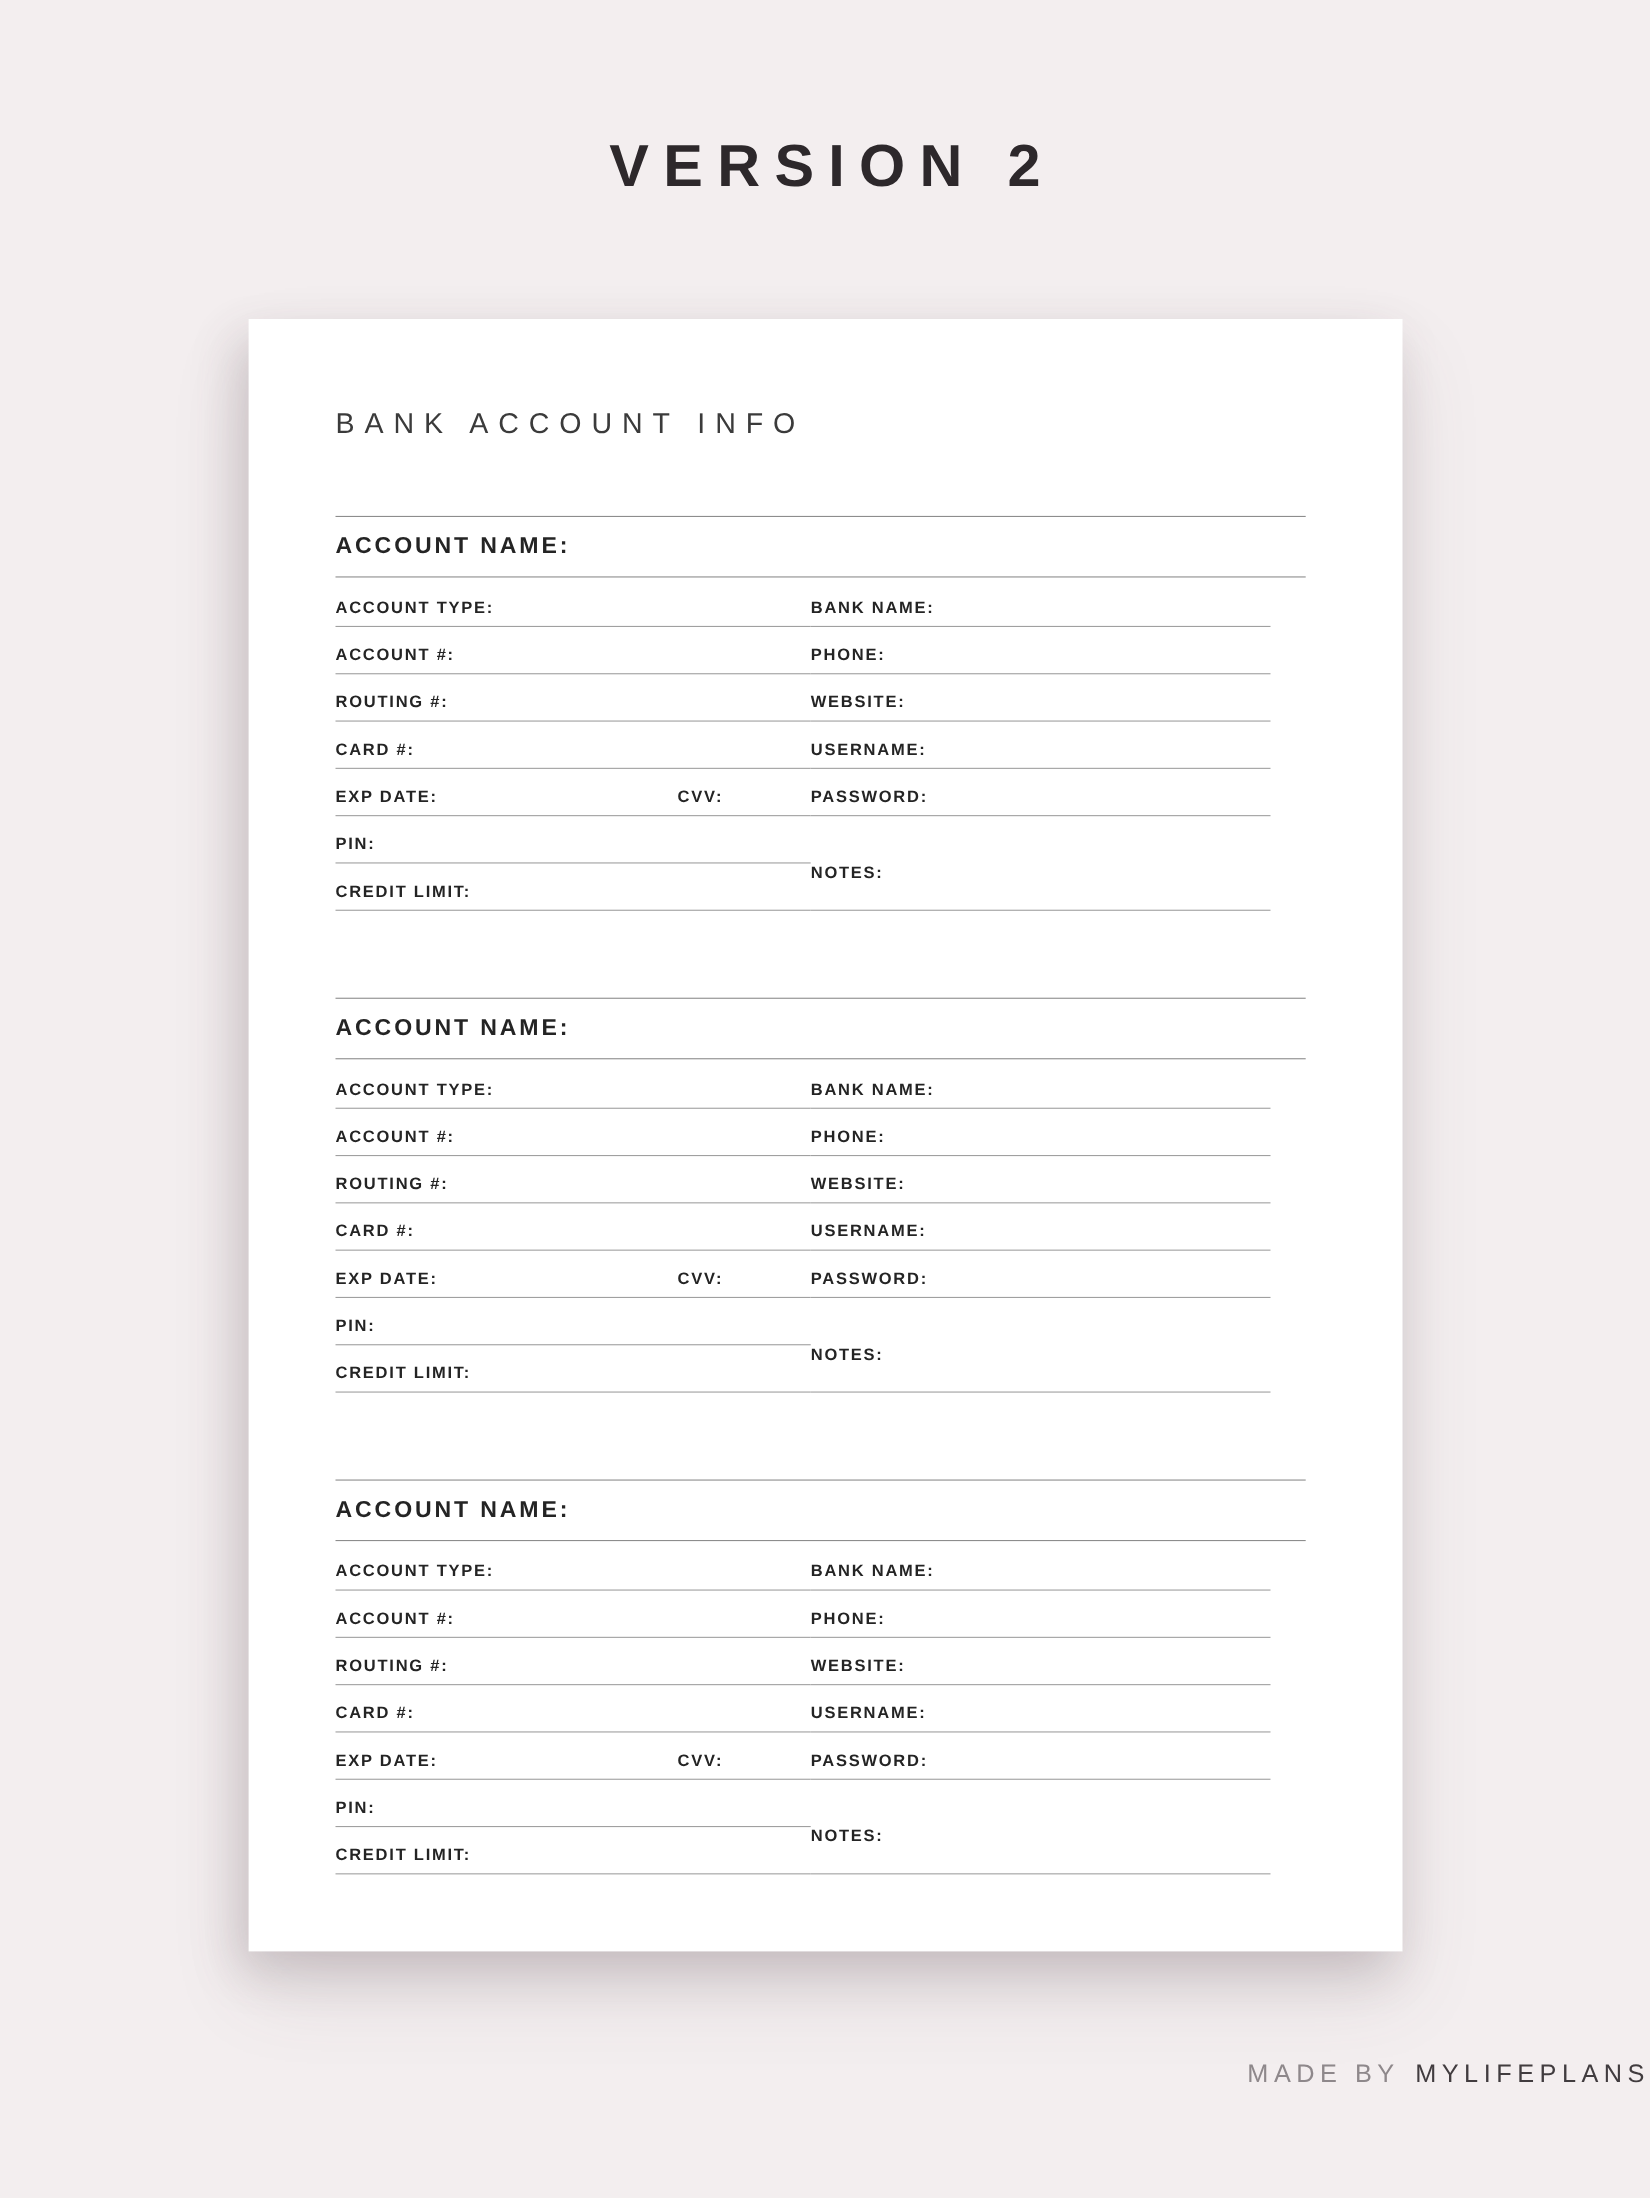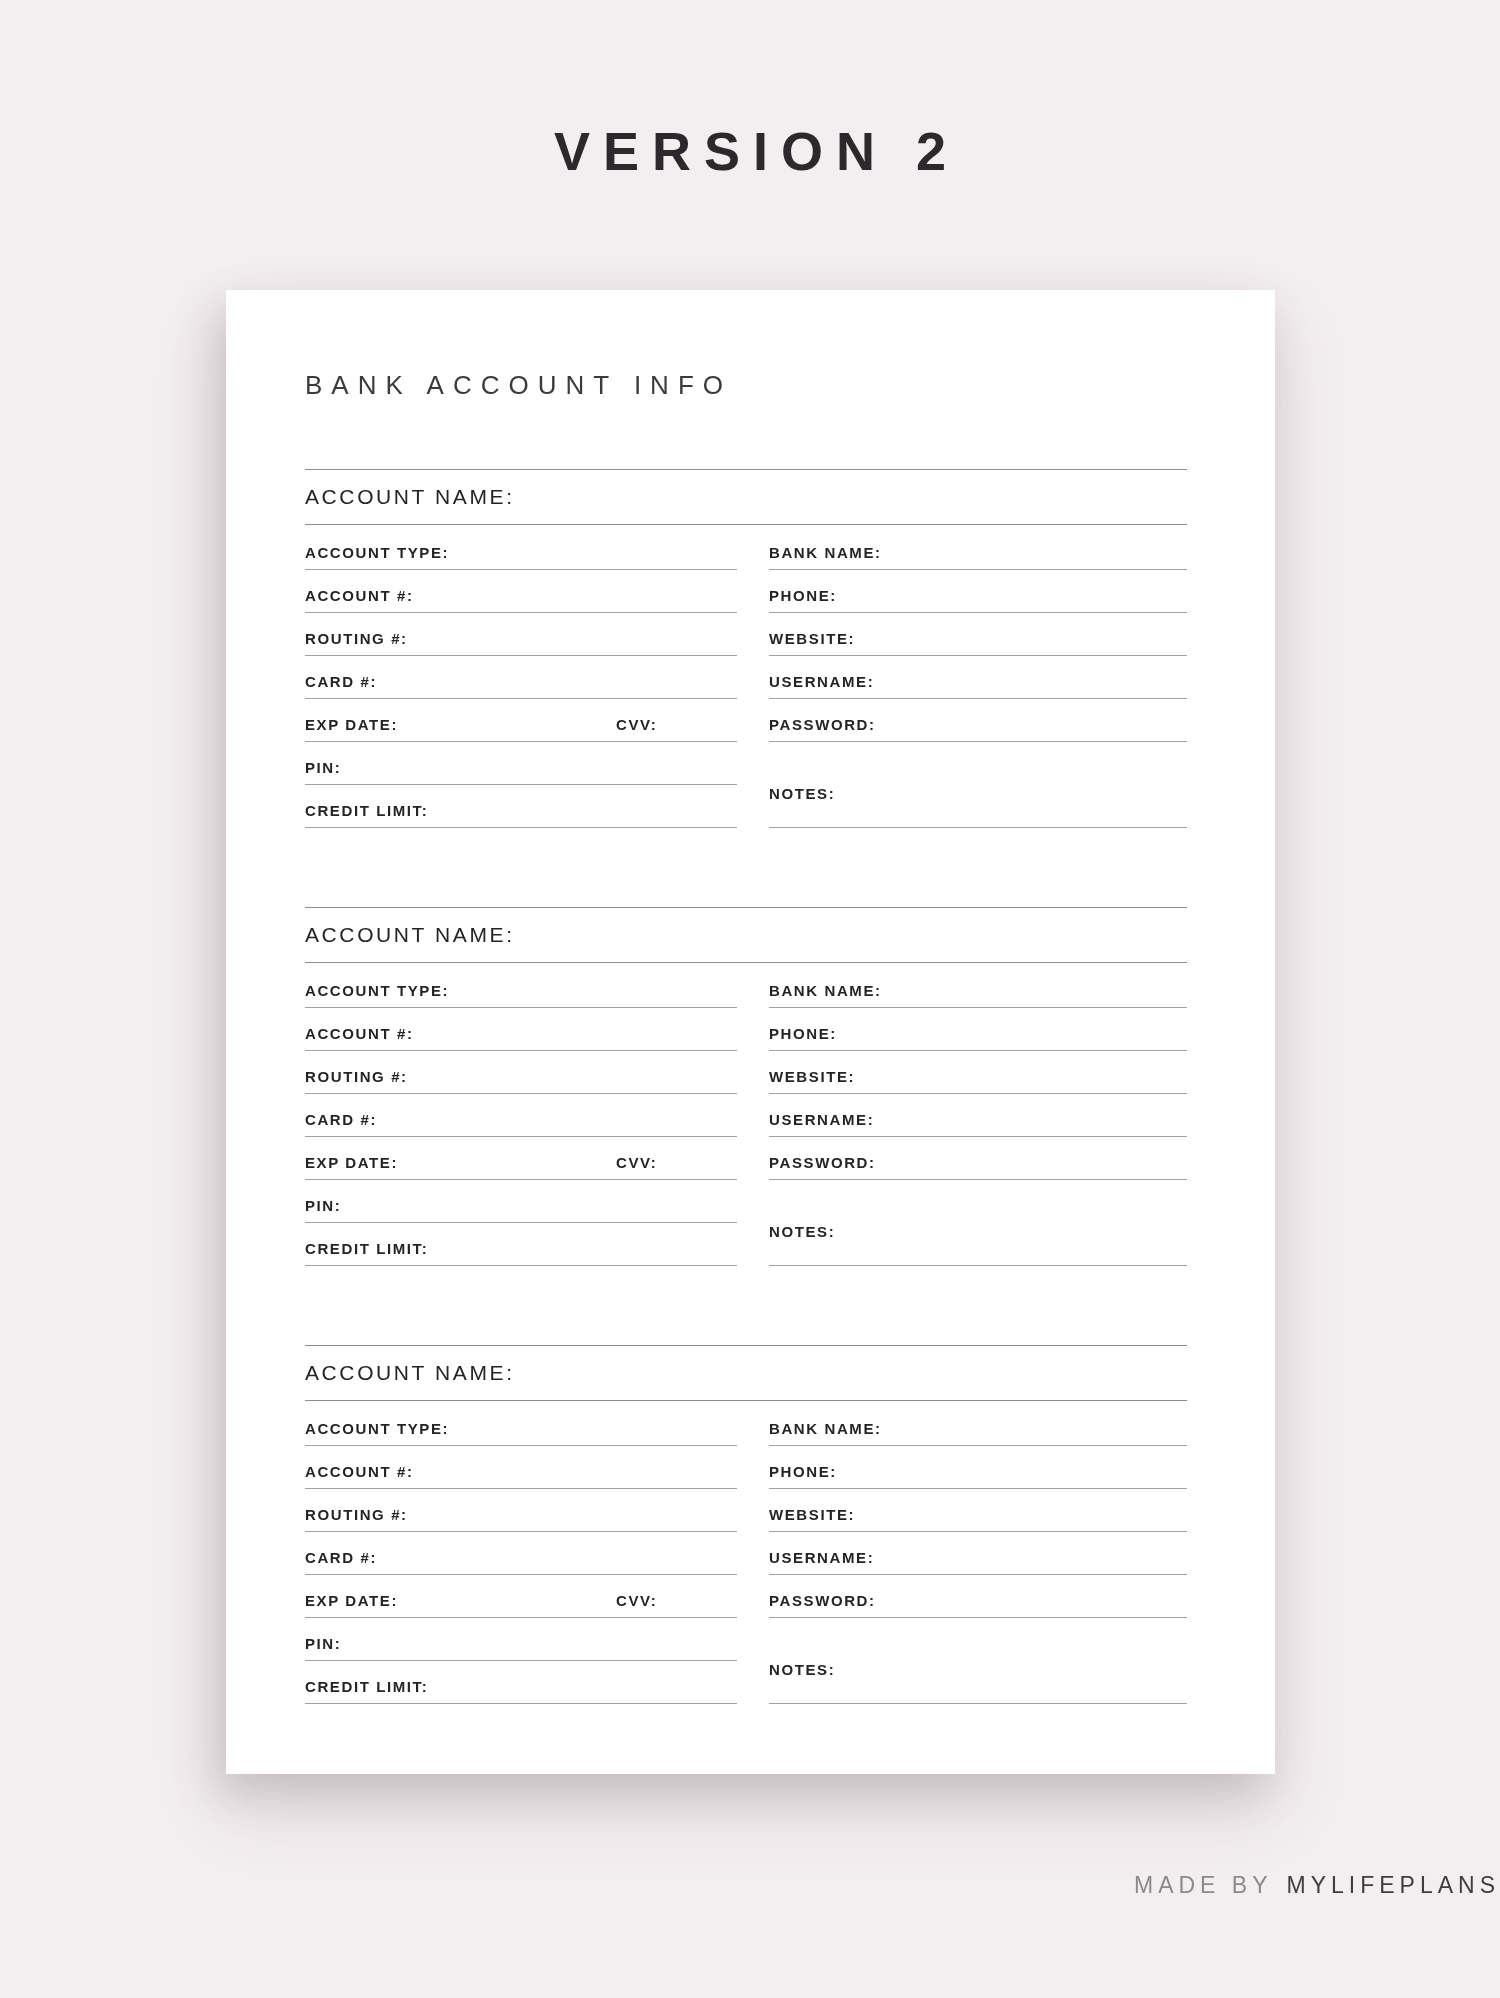--- a/index.html
+++ b/index.html
@@ -45,26 +45,26 @@
   .account-section + .account-section { margin-top: 52px; }
   .account-section { border-top: 1px solid var(--rule, #8d8d8d); }
   .sec-head {
     height: 55px;
     border-bottom: 1px solid var(--rule, #8d8d8d);
     display: flex;
     align-items: center;
   }
   .head-label {
     font-size: 21px;
-    font-weight: 400;
+    font-weight: 700;
     letter-spacing: 2.6px;
     color: var(--label-text, #1f1f1f);
     white-space: nowrap;
   }
-  .sec-body { display: flex; gap: 32px; padding-top: 20px; }
+  .sec-body { display: flex; padding-top: 20px; }
   .col-left  { width: 432px; }
   .col-right { width: 418px; }
   .field { height: 43px; }
   .f-label {
     display: block;
     font-size: 15px;
     line-height: 15px;
     font-weight: 700;
     letter-spacing: 1.6px;
     color: var(--label-text, #242424);

